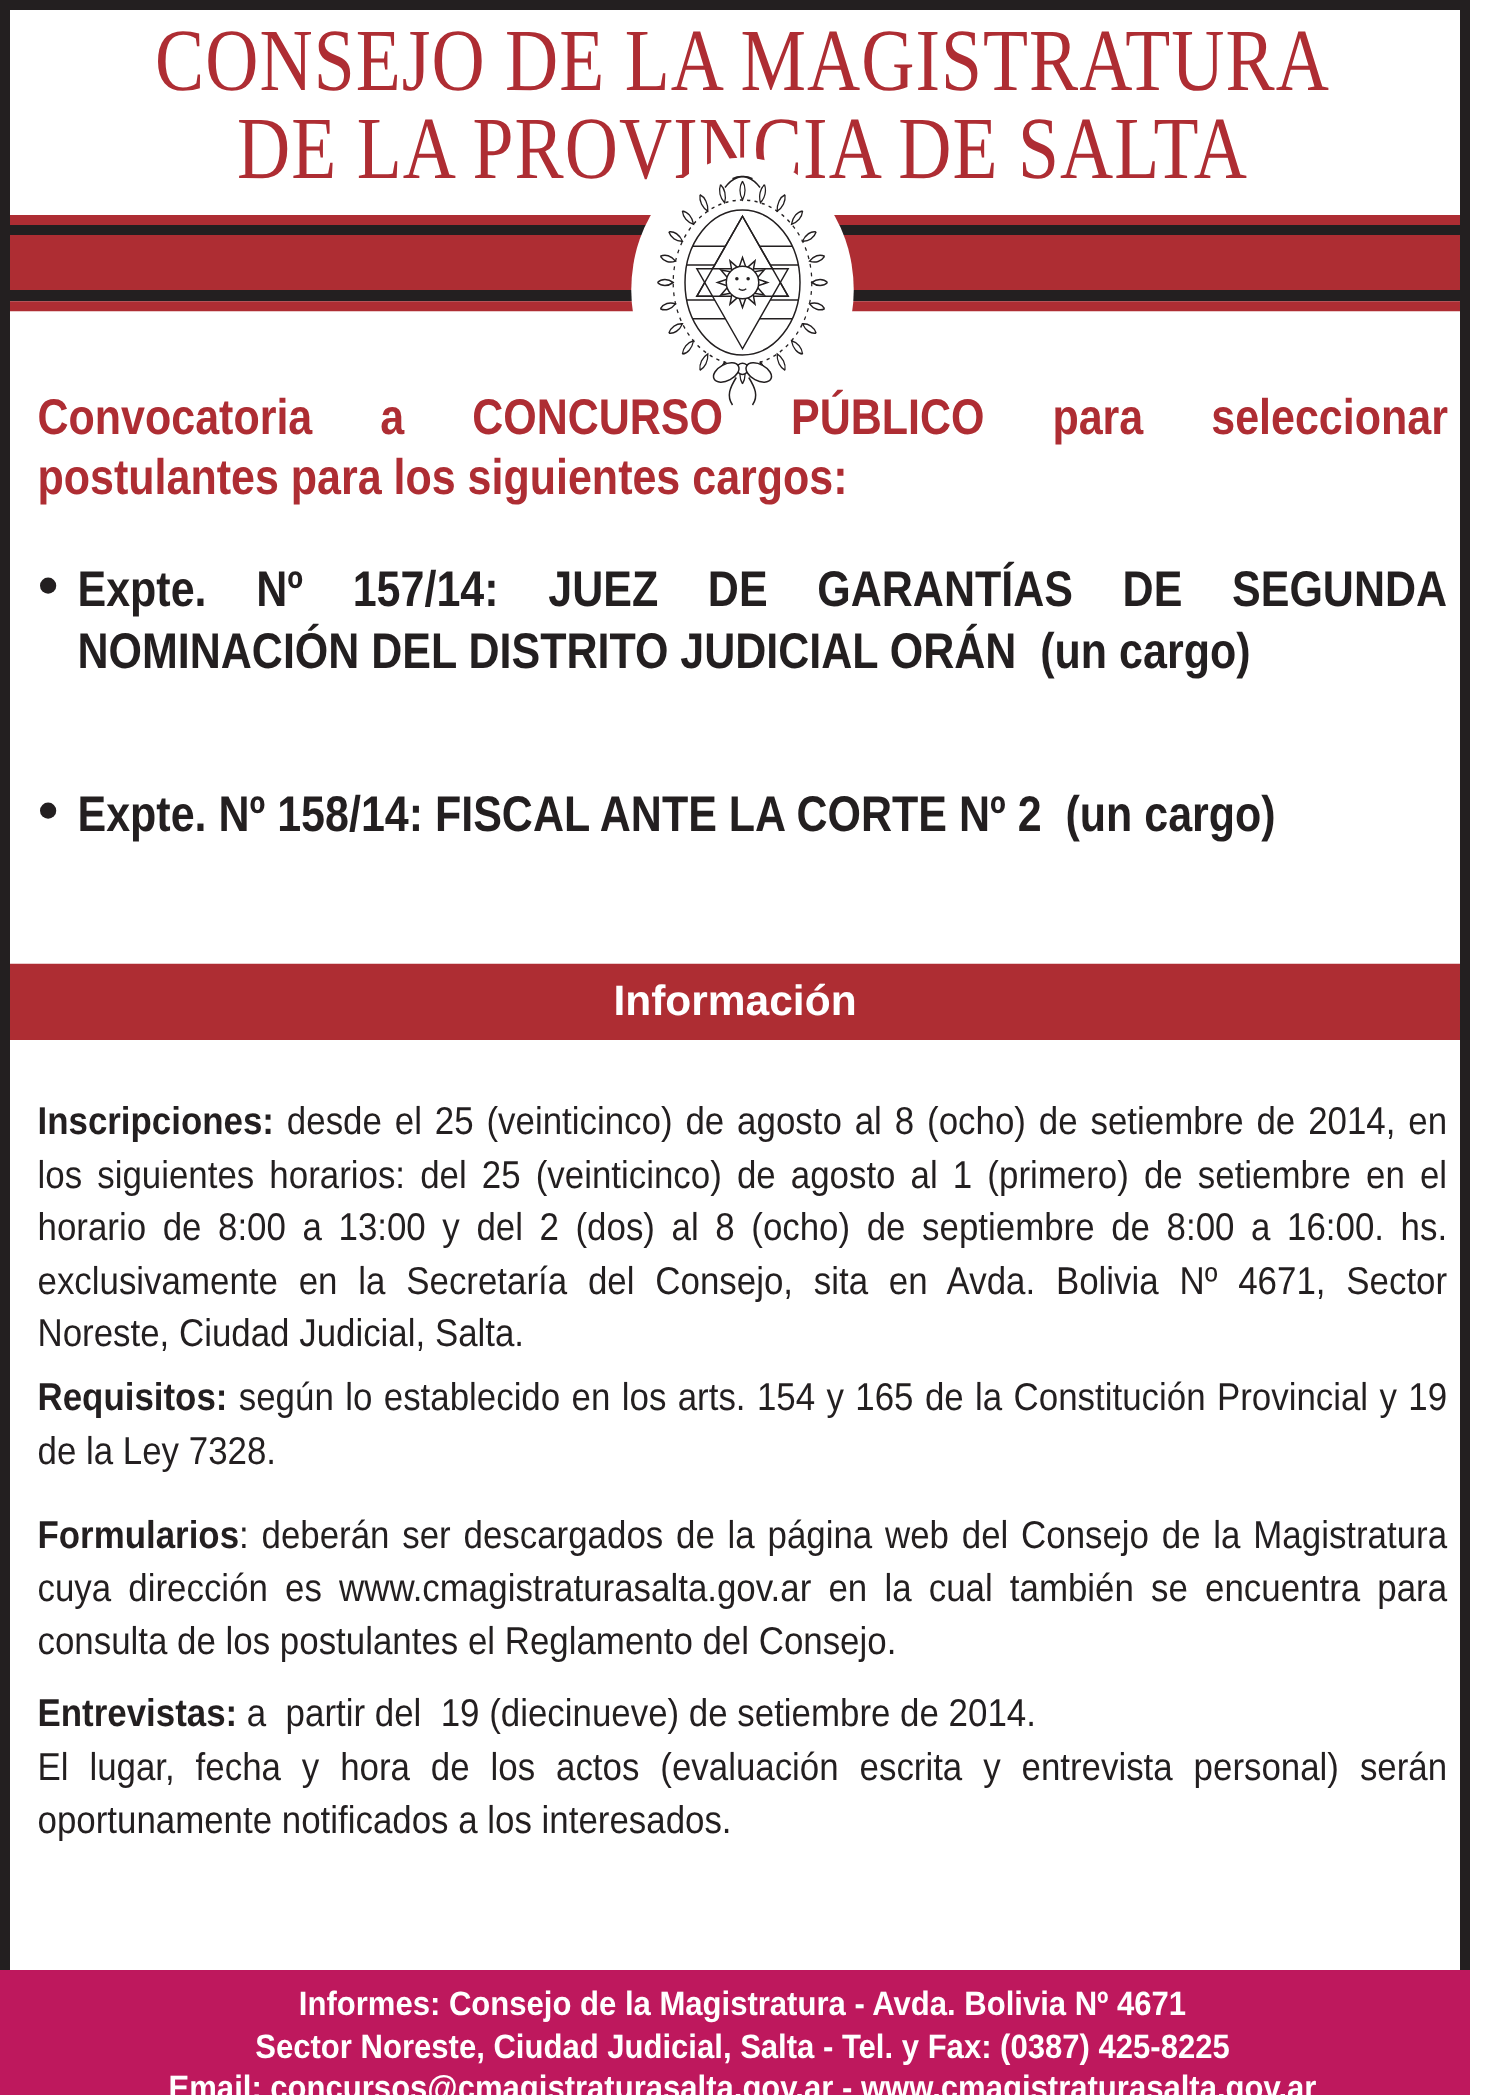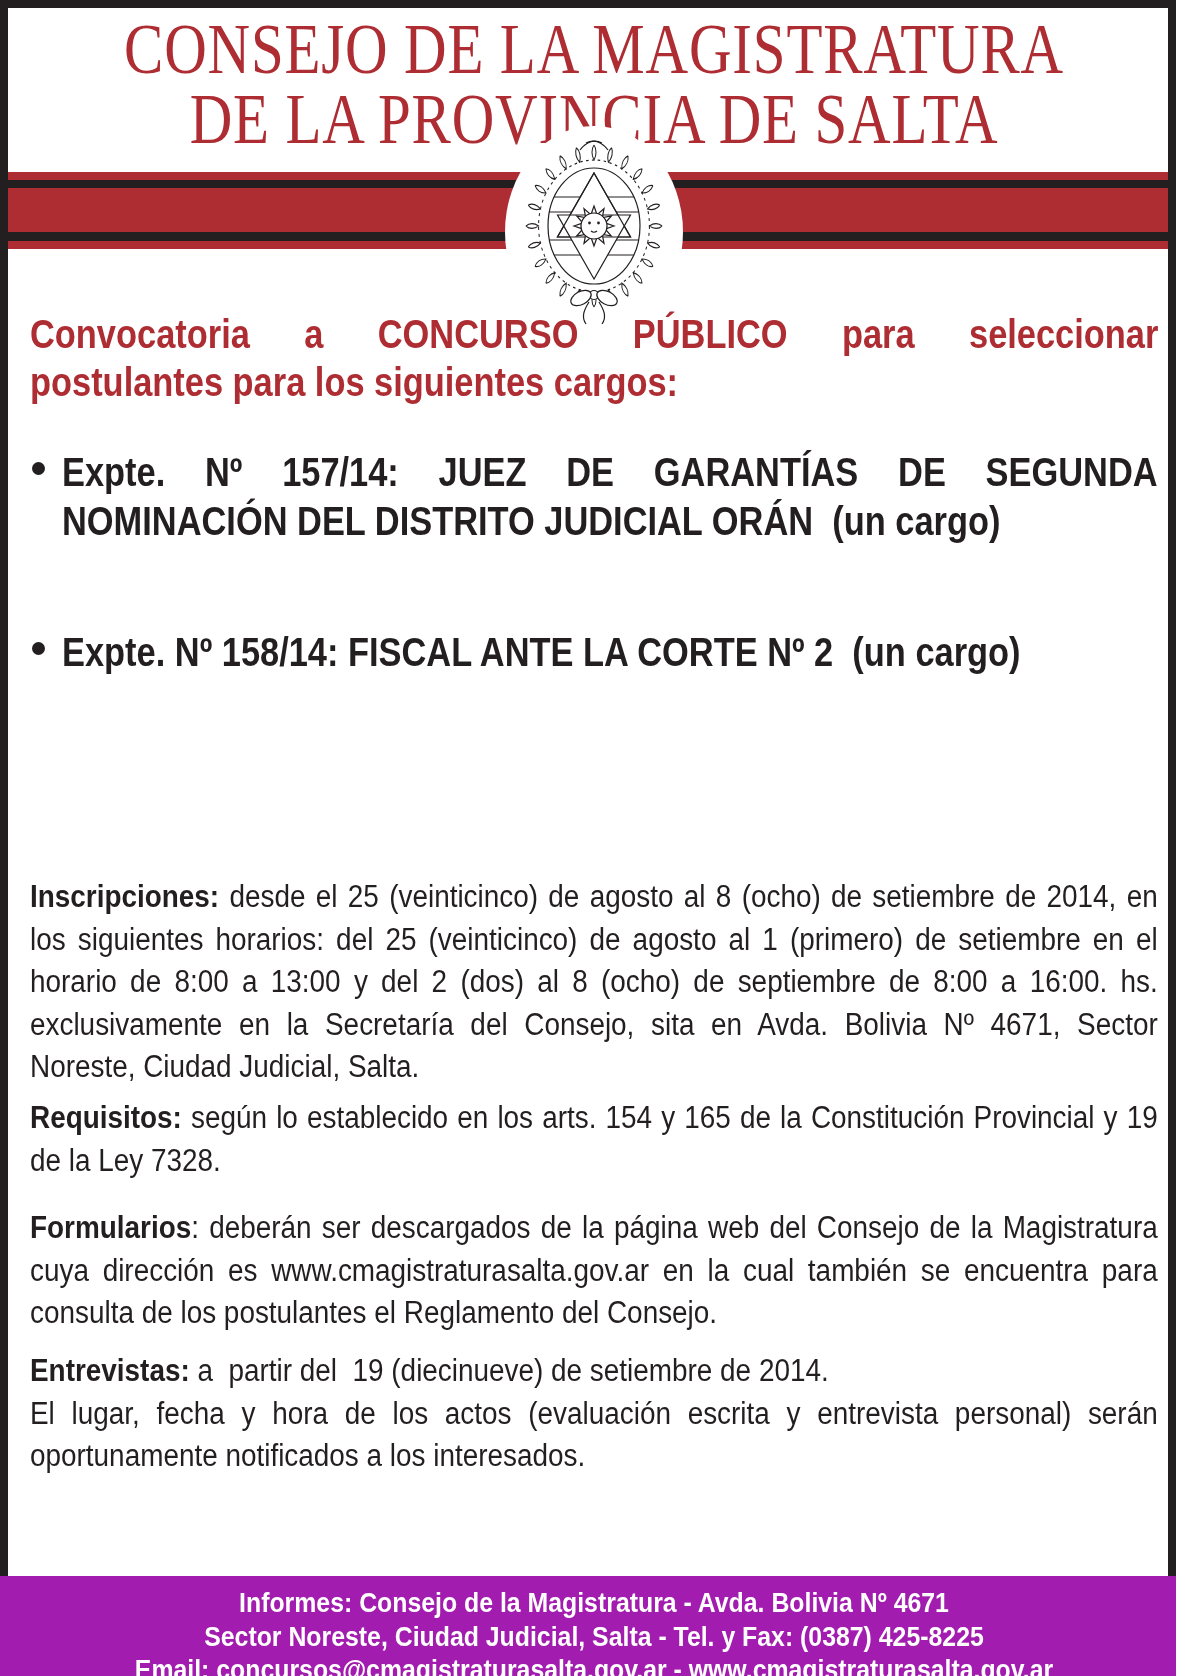--- a/index.html
+++ b/index.html
@@ -65,21 +65,21 @@
     font-size:31px; line-height:42.5px; text-align:justify; color:#231F20;
   }
   .para .lead { font-weight:bold; }
   .p1 { top:876px; }
   .p2 { top:1097px; }
   .p3 { top:1207px; }
   .p4 { top:1350px; }
 
   .footer {
     position:absolute; left:0; bottom:0; width:1188px; height:100px;
-    background:#a21caf;
+    background:#be185d;
   }
   .footer-lines {
     position:absolute; left:-52px; top:11px; width:1292px;
     transform:scaleX(0.92); transform-origin:center top;
     text-align:center; color:#ffffff; font-weight:bold;
     font-size:27px; line-height:33.5px;
   }
 </style>
 </head>
 <body>
@@ -195,20 +195,23 @@
   <div class="bullet-text b1">
     <div class="justify-line">Expte. Nº 157/14: JUEZ DE GARANTÍAS DE SEGUNDA</div>
     <div class="keep">NOMINACIÓN DEL DISTRITO JUDICIAL ORÁN  (un cargo)</div>
   </div>
 
   <div class="bullet-dot" style="left:32px; top:642px;"></div>
   <div class="bullet-text b2">
     <div class="keep">Expte. Nº 158/14: FISCAL ANTE LA CORTE Nº 2  (un cargo)</div>
   </div>
 
+  <div class="banner">
+    <span>Información</span>
+  </div>
 
   <div class="para p1">
     <span class="lead">Inscripciones:</span><span> desde el 25 (veinticinco) de agosto al 8 (ocho) de setiembre de 2014, en los siguientes horarios: del 25 (veinticinco) de agosto al 1 (primero) de setiembre en el horario de 8:00 a 13:00 y del 2 (dos) al 8 (ocho)  de septiembre de 8:00 a 16:00. hs. exclusivamente en la Secretaría del Consejo, sita en Avda. Bolivia Nº 4671, Sector Noreste, Ciudad Judicial, Salta.</span>
   </div>
 
   <div class="para p2">
     <span class="lead">Requisitos:</span><span> según lo establecido en los arts. 154 y 165 de la Constitución Provincial y 19 de la Ley 7328.</span>
   </div>
 
   <div class="para p3">

